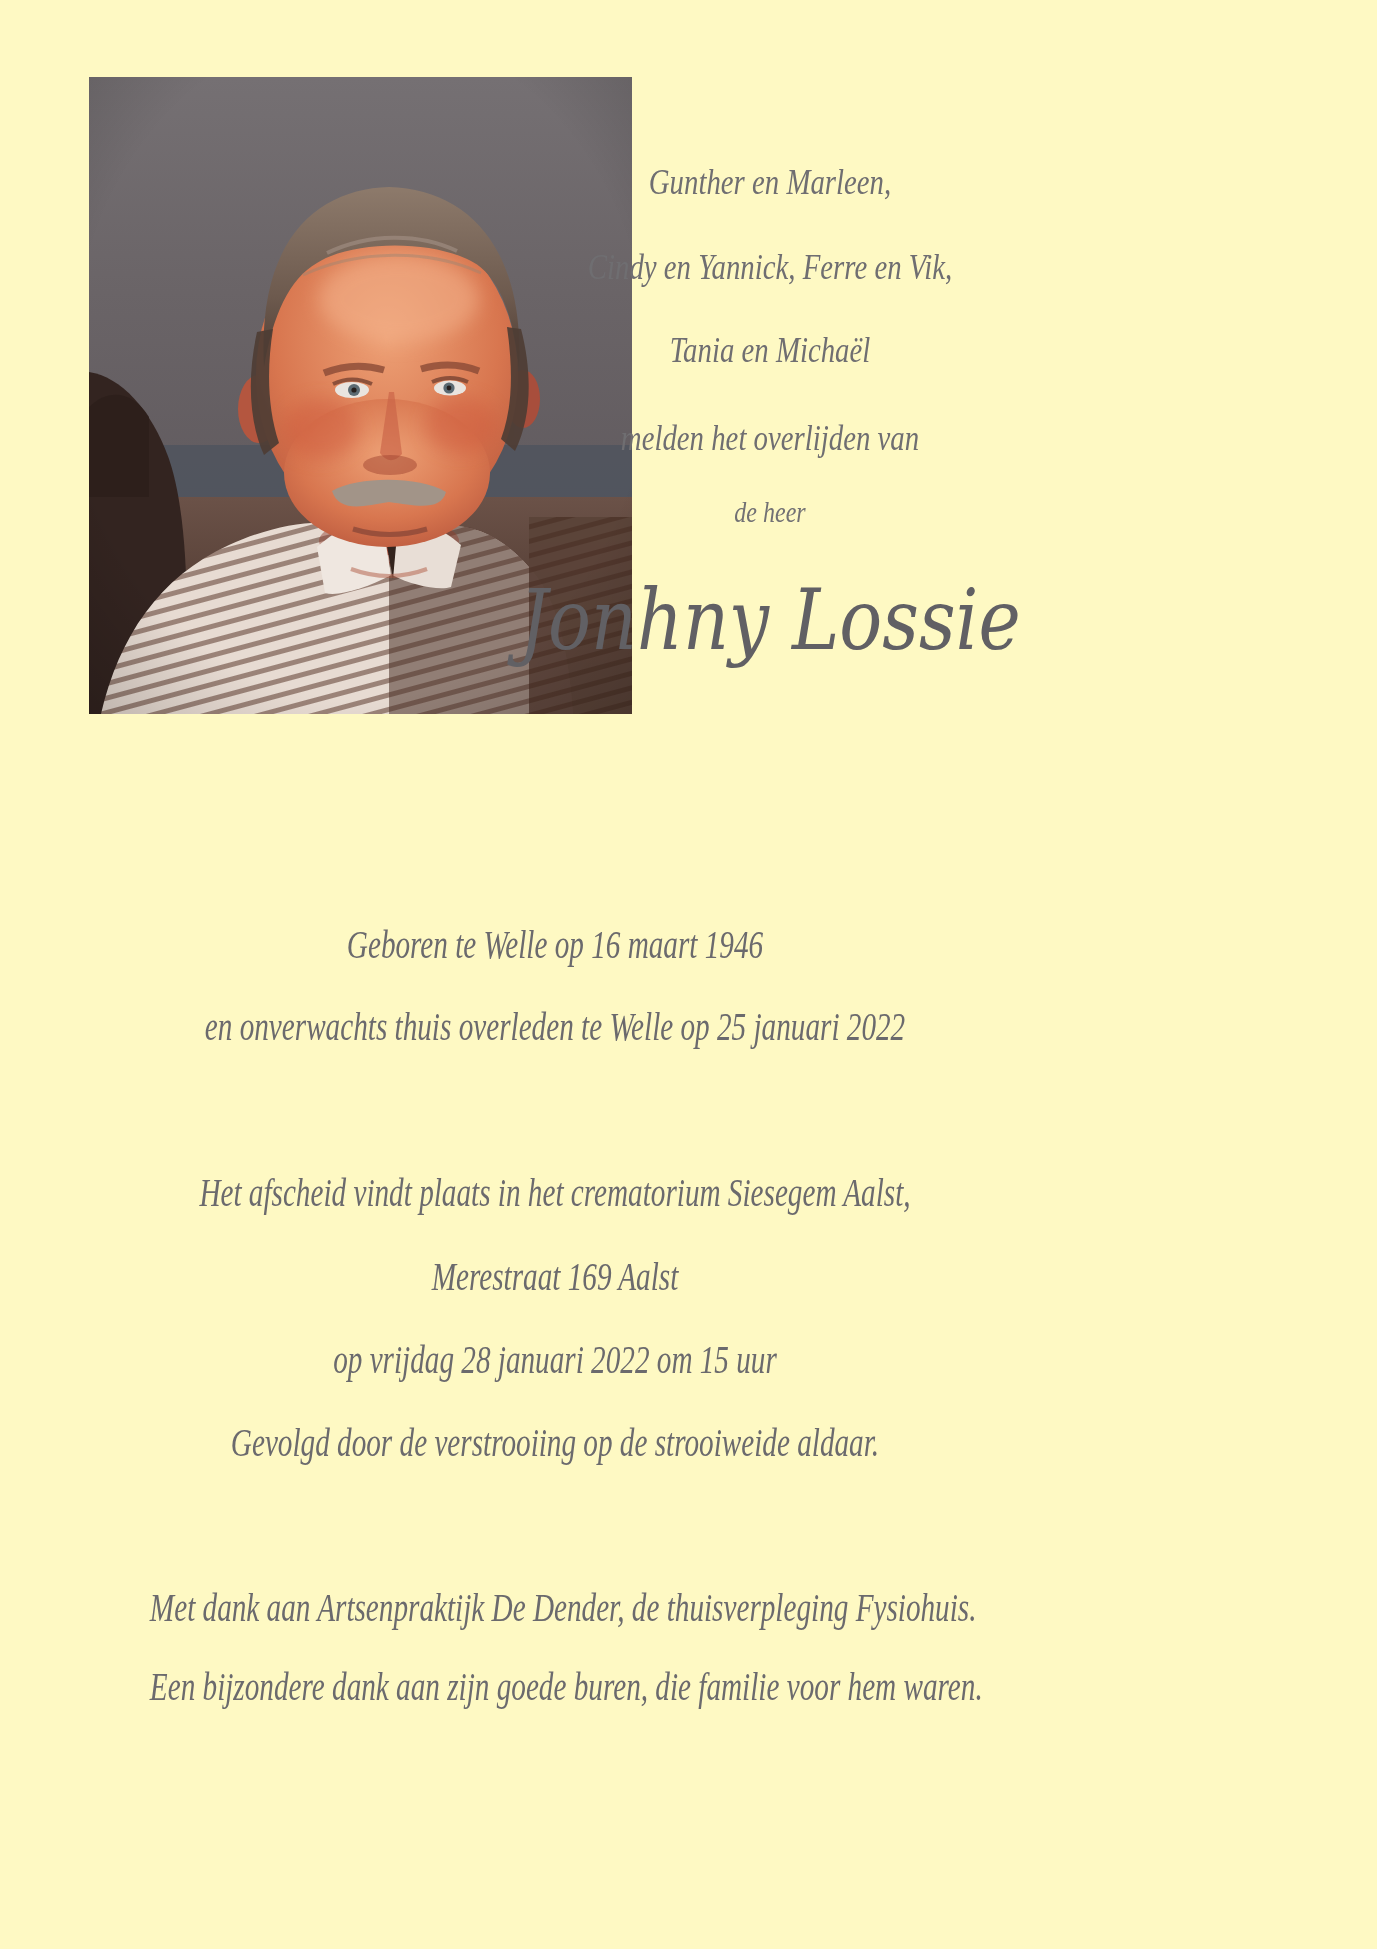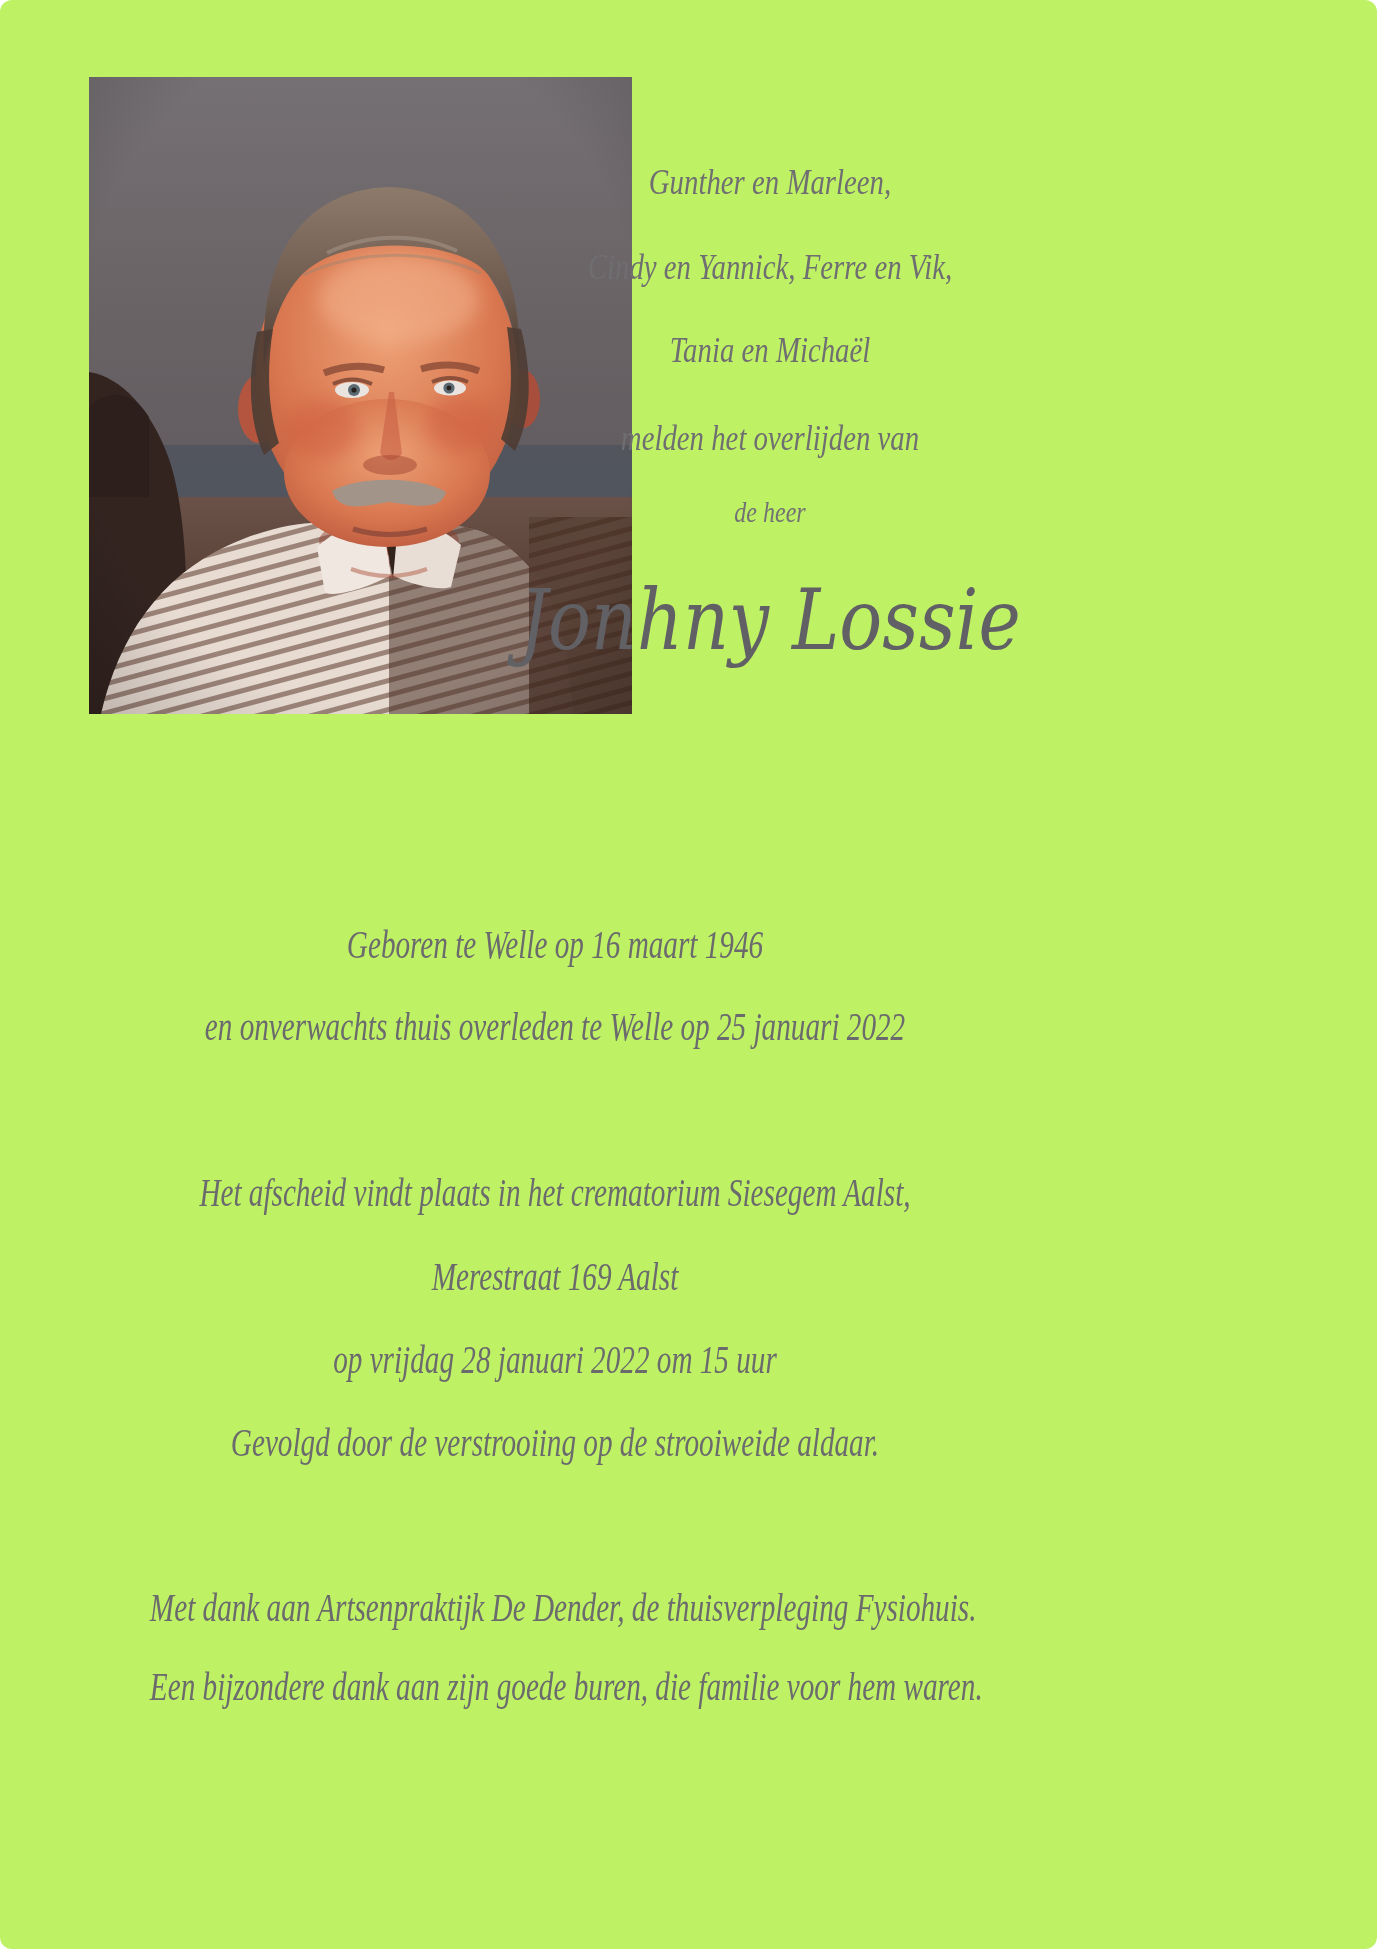--- a/index.html
+++ b/index.html
@@ -1,22 +1,21 @@
 <!DOCTYPE html>
 <html><head>
 <meta charset="utf-8">
 <style>
   html,body{margin:0;padding:0;background:#ffffff;}
   .page{
     position:relative;
     width:1377px;height:1949px;
-    background:#bef264;
+    background:#fef9c3;
     overflow:hidden;
     font-family:"Liberation Serif", serif;
-    border-radius:12px;
   }
   .photo-frame{
     position:absolute;left:89px;top:77px;width:543px;height:637px;
     overflow:hidden;
   }
   .photo-frame svg{display:block;width:100%;height:100%;}
   .hline{
     position:absolute;left:430px;width:680px;
     text-align:center;font-style:italic;
     color:#6f6e71;font-size:36px;line-height:1.2;

